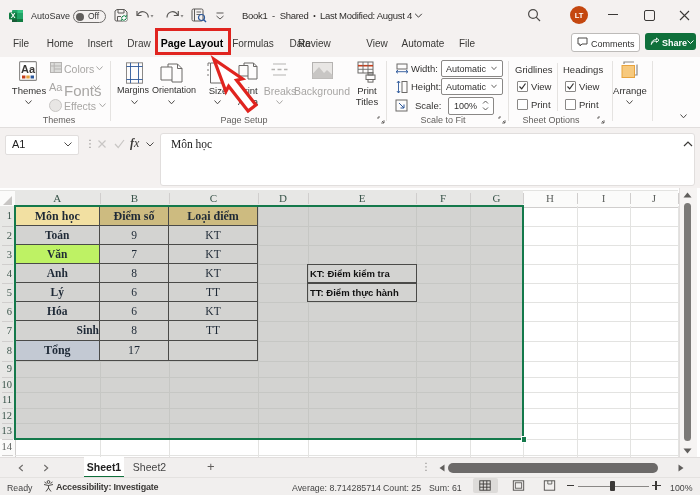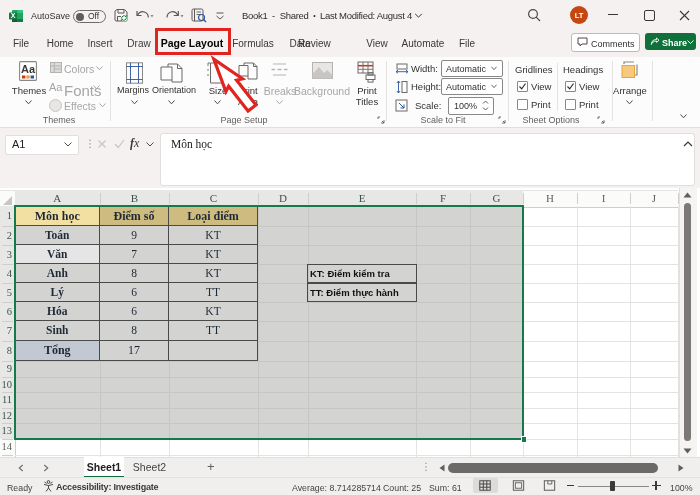--- a/index.html
+++ b/index.html
@@ -376,33 +376,33 @@
 <div class="ab" style="left:15.5px;top:392px;width:507.5px;height:1px;background:#c6c7c4"></div>
 <div class="ab" style="left:15.5px;top:407.5px;width:507.5px;height:1px;background:#c6c7c4"></div>
 <div class="ab" style="left:15.5px;top:423px;width:507.5px;height:1px;background:#c6c7c4"></div>
 <div class="ab" style="left:15.5px;top:438.5px;width:507.5px;height:1px;background:#c6c7c4"></div>
 <div class="ab ser" style="left:14.5px;top:206px;width:85.5px;height:20px;background:#f2e0a2;border-right:1px solid #4a4a48;border-bottom:1px solid #4a4a48;border-top:1px solid #4a4a48;border-left:1px solid #4a4a48;box-sizing:border-box;font-size:12px;font-weight:bold;color:#1e2936;text-align:center;line-height:19px">Môn học</div>
 <div class="ab ser" style="left:100px;top:206px;width:69px;height:20px;background:#cdbb80;border-right:1px solid #4a4a48;border-bottom:1px solid #4a4a48;border-top:1px solid #4a4a48;box-sizing:border-box;font-size:12px;font-weight:bold;color:#1e2936;text-align:center;line-height:19px">Điểm số</div>
 <div class="ab ser" style="left:169px;top:206px;width:89px;height:20px;background:#cdbb80;border-right:1px solid #4a4a48;border-bottom:1px solid #4a4a48;border-top:1px solid #4a4a48;box-sizing:border-box;font-size:12px;font-weight:bold;color:#1e2936;text-align:center;line-height:19px">Loại điểm</div>
 <div class="ab ser" style="left:14.5px;top:226px;width:85.5px;height:19px;background:#d3d3d1;border-right:1px solid #4a4a48;border-bottom:1px solid #4a4a48;border-left:1px solid #4a4a48;box-sizing:border-box;font-size:11.5px;font-weight:bold;color:#1e2936;text-align:center;line-height:18px">Toán</div>
 <div class="ab ser" style="left:100px;top:226px;width:69px;height:19px;background:#d3d3d1;border-right:1px solid #4a4a48;border-bottom:1px solid #4a4a48;box-sizing:border-box;font-size:11.5px;font-weight:normal;color:#1e2936;text-align:center;line-height:18px">9</div>
 <div class="ab ser" style="left:169px;top:226px;width:89px;height:19px;background:#d3d3d1;border-right:1px solid #4a4a48;border-bottom:1px solid #4a4a48;box-sizing:border-box;font-size:11.5px;font-weight:normal;color:#1e2936;text-align:center;line-height:18px">KT</div>
-<div class="ab ser" style="left:14.5px;top:245px;width:85.5px;height:19px;background:#e5e5e5;border-right:1px solid #4a4a48;border-bottom:1px solid #4a4a48;border-left:1px solid #4a4a48;box-sizing:border-box;font-size:11.5px;font-weight:bold;color:#1e2936;text-align:center;line-height:18px">Văn</div>
+<div class="ab ser" style="left:14.5px;top:245px;width:85.5px;height:19px;background:#bef264;border-right:1px solid #4a4a48;border-bottom:1px solid #4a4a48;border-left:1px solid #4a4a48;box-sizing:border-box;font-size:11.5px;font-weight:bold;color:#1e2936;text-align:center;line-height:18px">Văn</div>
 <div class="ab ser" style="left:100px;top:245px;width:69px;height:19px;background:#d3d3d1;border-right:1px solid #4a4a48;border-bottom:1px solid #4a4a48;box-sizing:border-box;font-size:11.5px;font-weight:normal;color:#1e2936;text-align:center;line-height:18px">7</div>
 <div class="ab ser" style="left:169px;top:245px;width:89px;height:19px;background:#d3d3d1;border-right:1px solid #4a4a48;border-bottom:1px solid #4a4a48;box-sizing:border-box;font-size:11.5px;font-weight:normal;color:#1e2936;text-align:center;line-height:18px">KT</div>
 <div class="ab ser" style="left:14.5px;top:264px;width:85.5px;height:19px;background:#d3d3d1;border-right:1px solid #4a4a48;border-bottom:1px solid #4a4a48;border-left:1px solid #4a4a48;box-sizing:border-box;font-size:11.5px;font-weight:bold;color:#1e2936;text-align:center;line-height:18px">Anh</div>
 <div class="ab ser" style="left:100px;top:264px;width:69px;height:19px;background:#d3d3d1;border-right:1px solid #4a4a48;border-bottom:1px solid #4a4a48;box-sizing:border-box;font-size:11.5px;font-weight:normal;color:#1e2936;text-align:center;line-height:18px">8</div>
 <div class="ab ser" style="left:169px;top:264px;width:89px;height:19px;background:#d3d3d1;border-right:1px solid #4a4a48;border-bottom:1px solid #4a4a48;box-sizing:border-box;font-size:11.5px;font-weight:normal;color:#1e2936;text-align:center;line-height:18px">KT</div>
 <div class="ab ser" style="left:14.5px;top:283px;width:85.5px;height:19px;background:#d3d3d1;border-right:1px solid #4a4a48;border-bottom:1px solid #4a4a48;border-left:1px solid #4a4a48;box-sizing:border-box;font-size:11.5px;font-weight:bold;color:#1e2936;text-align:center;line-height:18px">Lý</div>
 <div class="ab ser" style="left:100px;top:283px;width:69px;height:19px;background:#d3d3d1;border-right:1px solid #4a4a48;border-bottom:1px solid #4a4a48;box-sizing:border-box;font-size:11.5px;font-weight:normal;color:#1e2936;text-align:center;line-height:18px">6</div>
 <div class="ab ser" style="left:169px;top:283px;width:89px;height:19px;background:#d3d3d1;border-right:1px solid #4a4a48;border-bottom:1px solid #4a4a48;box-sizing:border-box;font-size:11.5px;font-weight:normal;color:#1e2936;text-align:center;line-height:18px">TT</div>
 <div class="ab ser" style="left:14.5px;top:302px;width:85.5px;height:19px;background:#d3d3d1;border-right:1px solid #4a4a48;border-bottom:1px solid #4a4a48;border-left:1px solid #4a4a48;box-sizing:border-box;font-size:11.5px;font-weight:bold;color:#1e2936;text-align:center;line-height:18px">Hóa</div>
 <div class="ab ser" style="left:100px;top:302px;width:69px;height:19px;background:#d3d3d1;border-right:1px solid #4a4a48;border-bottom:1px solid #4a4a48;box-sizing:border-box;font-size:11.5px;font-weight:normal;color:#1e2936;text-align:center;line-height:18px">6</div>
 <div class="ab ser" style="left:169px;top:302px;width:89px;height:19px;background:#d3d3d1;border-right:1px solid #4a4a48;border-bottom:1px solid #4a4a48;box-sizing:border-box;font-size:11.5px;font-weight:normal;color:#1e2936;text-align:center;line-height:18px">KT</div>
-<div class="ab ser" style="left:14.5px;top:321px;width:85.5px;height:20px;background:#d3d3d1;border-right:1px solid #4a4a48;border-bottom:1px solid #4a4a48;border-left:1px solid #4a4a48;box-sizing:border-box;font-size:11.5px;font-weight:bold;color:#1e2936;text-align:center;line-height:19px">Sinh</div>
+<div class="ab ser" style="left:14.5px;top:321px;width:85.5px;height:20px;background:#d3d3d1;border-right:1px solid #4a4a48;border-bottom:1px solid #4a4a48;border-left:1px solid #4a4a48;box-sizing:border-box;font-size:11.5px;font-weight:bold;color:#1e2936;text-align:right;line-height:19px">Sinh</div>
 <div class="ab ser" style="left:100px;top:321px;width:69px;height:20px;background:#d3d3d1;border-right:1px solid #4a4a48;border-bottom:1px solid #4a4a48;box-sizing:border-box;font-size:11.5px;font-weight:normal;color:#1e2936;text-align:center;line-height:19px">8</div>
 <div class="ab ser" style="left:169px;top:321px;width:89px;height:20px;background:#d3d3d1;border-right:1px solid #4a4a48;border-bottom:1px solid #4a4a48;box-sizing:border-box;font-size:11.5px;font-weight:normal;color:#1e2936;text-align:center;line-height:19px">TT</div>
 <div class="ab ser" style="left:14.5px;top:341px;width:85.5px;height:20px;background:#c3c9d3;border-right:1px solid #4a4a48;border-bottom:1px solid #4a4a48;border-left:1px solid #4a4a48;box-sizing:border-box;font-size:12px;font-weight:bold;color:#1e2936;text-align:center;line-height:19px">Tổng</div>
 <div class="ab ser" style="left:100px;top:341px;width:69px;height:20px;background:#d3d3d1;border-right:1px solid #4a4a48;border-bottom:1px solid #4a4a48;box-sizing:border-box;font-size:12px;font-weight:normal;color:#1e2936;text-align:center;line-height:19px">17</div>
 <div class="ab ser" style="left:169px;top:341px;width:89px;height:20px;background:#d3d3d1;border-right:1px solid #4a4a48;border-bottom:1px solid #4a4a48;box-sizing:border-box;font-size:12px;font-weight:normal;color:#1e2936;text-align:center;line-height:19px"></div>
 <div class="ab" style="left:307px;top:264px;width:110px;height:19px;border:1px solid #4a4a48;box-sizing:border-box;font-size:9.5px;font-weight:bold;color:#111;line-height:17px;padding-left:2px">KT: Điểm kiểm tra</div>
 <div class="ab" style="left:307px;top:283px;width:110px;height:19px;border:1px solid #4a4a48;box-sizing:border-box;font-size:9.5px;font-weight:bold;color:#111;line-height:17px;padding-left:2px">TT: Điểm thực hành</div>
 <div class="ab" style="left:13.5px;top:204.5px;width:510.5px;height:235.0px;border:2px solid #14794b;box-sizing:border-box"></div>
 <div class="ab" style="left:520.5px;top:436.0px;width:4.5px;height:4.5px;background:#14794b;border:1px solid #fff"></div>
 <div class="ab" style="left:679px;top:188px;width:17px;height:269px;background:#f6f4f3;border-left:1px solid #e1dedd"></div>

